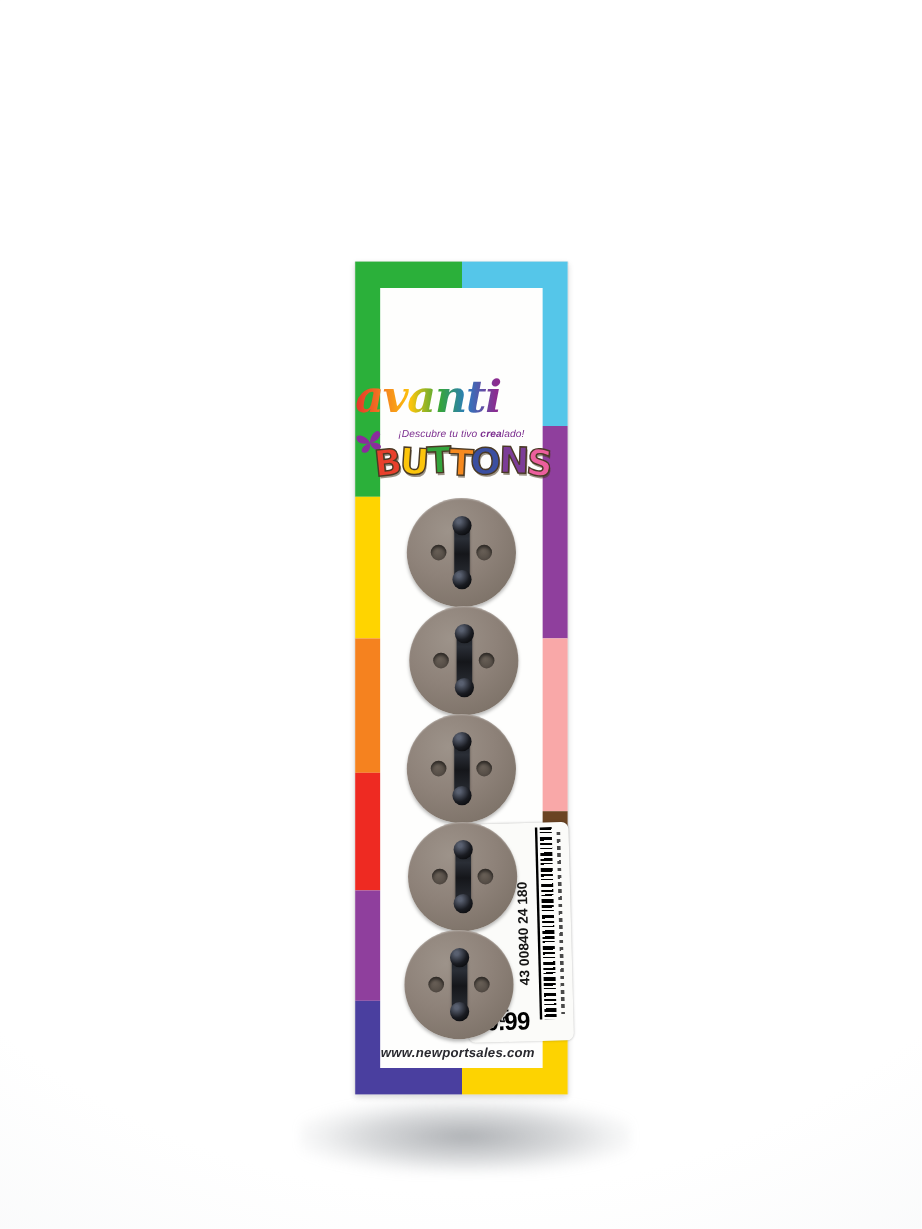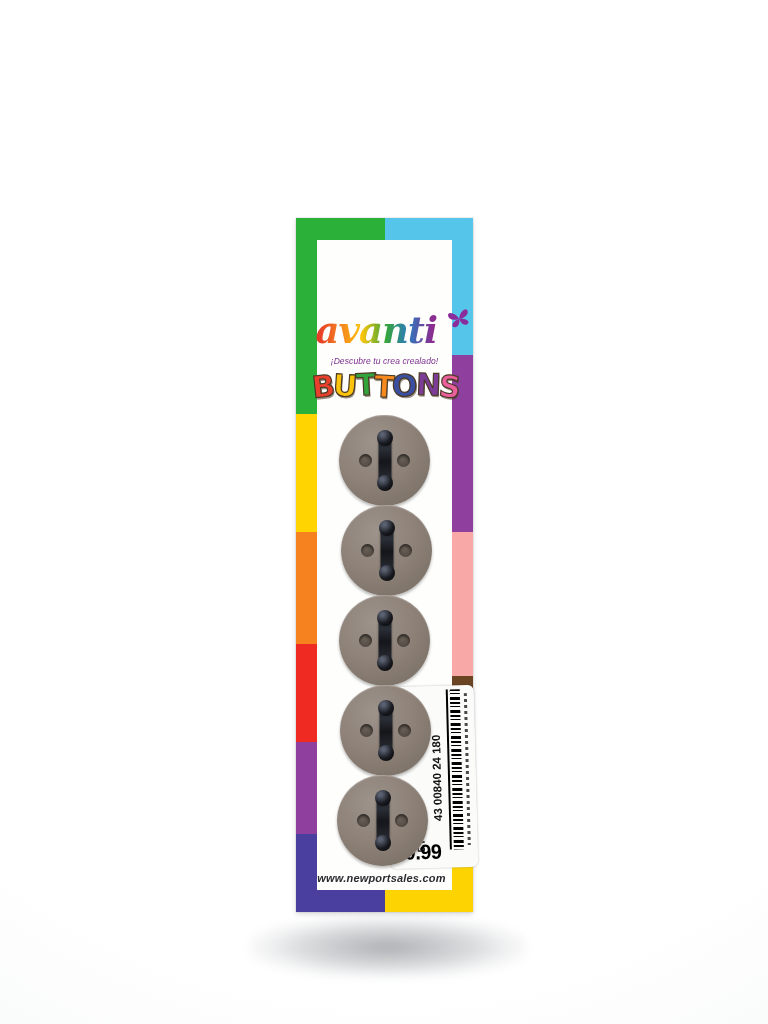--- a/index.html
+++ b/index.html
@@ -23,34 +23,34 @@
   .strip>div{min-width:0;min-height:0;}
   #strip-top{left:0;top:0;right:0;height:22px;flex-direction:row;}
   #strip-bottom{left:0;bottom:0;right:0;height:22px;flex-direction:row;}
   #strip-left{left:0;top:22px;bottom:22px;width:21px;flex-direction:column;}
   #strip-right{right:0;top:22px;bottom:22px;width:21px;flex-direction:column;}
   .inner{position:absolute;left:21px;top:22px;right:21px;bottom:22px;background:#fefefd;}
 
   
   .logo-row{
     position:absolute;left:0;right:0;top:92px;
-    display:flex;justify-content:flex-end;align-items:flex-start;gap:10px;z-index:2;
+    display:flex;justify-content:flex-end;align-items:flex-start;gap:10px;z-index:2;flex-direction:column;
   }
   .brand-name{
     font-family:"DejaVu Serif", serif;font-style:italic;font-weight:bold;
     font-size:37px;line-height:40px;letter-spacing:-1px;
     background:linear-gradient(90deg,#e5332a 0%,#f5821f 20%,#fcc50b 38%,#36a53a 58%,#2b7bbf 76%,#8b2c90 96%);
     -webkit-background-clip:text;background-clip:text;color:transparent;
   }
   .butterfly{transform:rotate(-14deg) translateY(-4px);}
   .tagline{
     position:absolute;left:0;right:0;top:138px;text-align:center;z-index:2;
     font-style:italic;font-size:8.5px;color:#7b2d8e;letter-spacing:0.1px;
   }
-  .tagline b{font-weight:normal;}
+  .tagline b{font-weight:bold;}
 
   
   .title{
     position:absolute;left:-4px;right:-6px;top:151px;text-align:center;z-index:2;
     white-space:nowrap;font-family:"DejaVu Sans", sans-serif;font-weight:bold;
     font-size:30px;line-height:34px;letter-spacing:-2px;
   }
   .title-letter{
     display:inline-block;
     -webkit-text-stroke:1.2px #4a3a25;
@@ -164,21 +164,21 @@
     <svg class="butterfly" width="26" height="24" viewBox="0 0 26 24">
       <g fill="#8b2c9c">
         <path d="M13,13 C11,5 2,2 3,8 C3.6,11.5 9,13.5 13,13 Z"></path>
         <path d="M13,13 C6,13 2,19 7,20 C10.5,20.7 12.8,16.5 13,13 Z"></path>
         <path d="M13,13 C15,5 24,2 23,8 C22.4,11.5 17,13.5 13,13 Z"></path>
         <path d="M13,13 C20,13 24,19 19,20 C15.5,20.7 13.2,16.5 13,13 Z"></path>
       </g>
     </svg>
   </div>
 
-  <div class="tagline"><span>¡Descubre tu crea </span><b>crea</b><span>lado!</span></div>
+  <div class="tagline"><span>¡Descubre tu tivo </span><b>crea</b><span>lado!</span></div>
 
   <div class="title">
     <span class="title-letter" style="color: rgb(232, 64, 44);">B</span><span class="title-letter" style="color: rgb(252, 197, 11);">U</span><span class="title-letter" style="color: rgb(51, 164, 60);">T</span><span class="title-letter" style="color: rgb(246, 138, 31);">T</span><span class="title-letter" style="color: rgb(59, 79, 160);">O</span><span class="title-letter" style="color: rgb(124, 61, 151);">N</span><span class="title-letter" style="color: rgb(236, 95, 157);">S</span>
   </div>
 
   <div class="buttons-stack" id="buttons-stack">
       <div class="sew-button">
         <div class="hole left"></div>
         <div class="hole right"></div>
         <div class="thread"></div>

